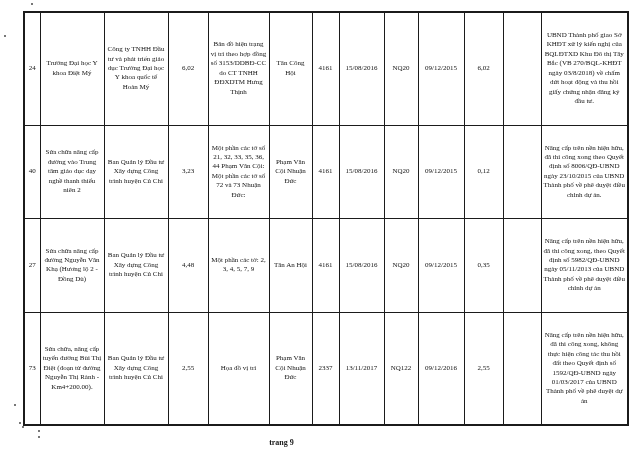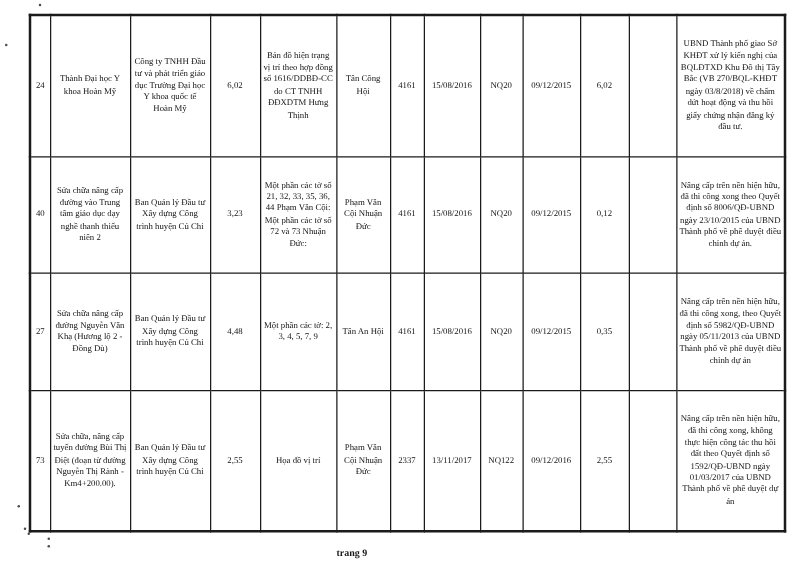--- a/index.html
+++ b/index.html
@@ -73,24 +73,24 @@
         <col style="width:45px">
         <col style="width:34px">
       <col style="width:46px">
         <col style="width:39px">
         <col style="width:38px">
       <col style="width:87px">
     </colgroup>
     <tbody id="table-body">
         <tr>
       <td class="c-stt">24</td>
-      <td class="c-name">Thành Đại học Y khoa Hoàn Mỹ</td>
+      <td class="c-name">Trường Đại học Y khoa Điệt Mỹ</td>
       <td class="c-inv">Công ty TNHH Đầu tư và phát triển giáo dục Trường Đại học Y khoa quốc tế Hoàn Mỹ</td>
       <td class="c-area">6,02</td>
-      <td class="c-legal">Bản đồ hiện trạng vị trí theo hợp đồng số 1616/DDBĐ-CC do CT TNHH ĐĐXDTM Hưng Thịnh</td>
+      <td class="c-legal">Bản đồ hiện trạng vị trí theo hợp đồng số 3153/DDBĐ-CC do CT TNHH ĐĐXDTM Hưng Thịnh</td>
       <td class="c-comm">Tân Công Hội</td>
       <td class="c-docno">4161</td>
       <td class="c-docdt">15/08/2016</td>
       <td class="c-nq">NQ20</td>
       <td class="c-nqdt">09/12/2015</td>
       <td class="c-val">6,02</td>
       <td class="c-blank"></td>
       <td class="c-note">UBND Thành phố giao Sở KHĐT xử lý kiến nghị của BQLĐTXD Khu Đô thị Tây Bắc (VB 270/BQL-KHĐT ngày 03/8/2018) về chấm dứt hoạt động và thu hồi giấy chứng nhận đăng ký đầu tư.</td>
     </tr>
         <tr>

